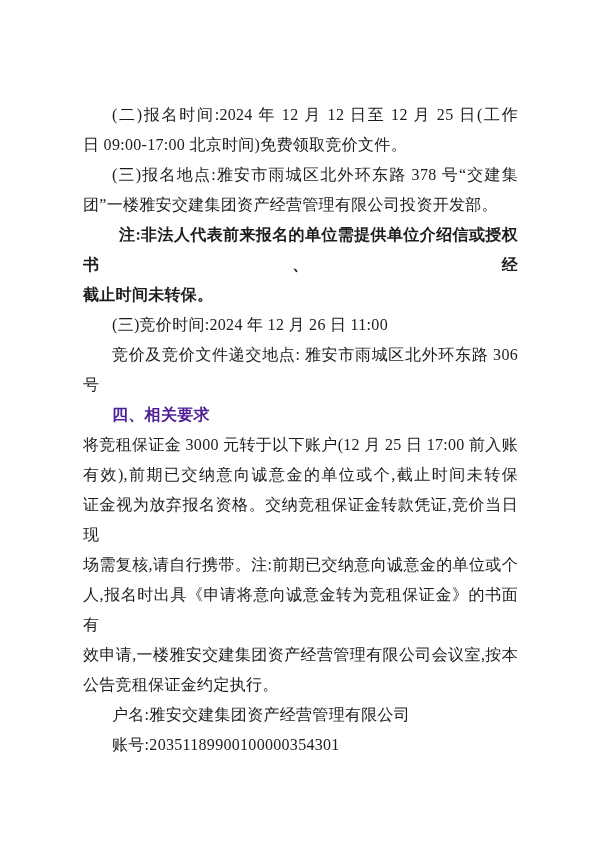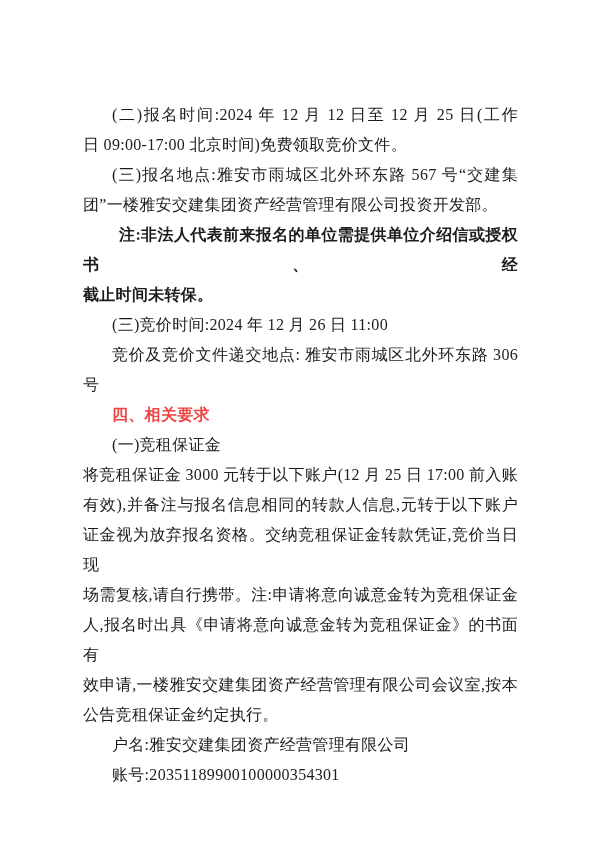--- a/index.html
+++ b/index.html
@@ -36,39 +36,38 @@
     text-align-last: justify;
   }
   
   .ind { text-indent: 29px; }
   
   .ind-note { text-indent: 36px; font-family: Liberation Serif, serif; }
   .bold { font-weight: 700; }
   .heading {
     font-family: "Liberation Sans", "DejaVu Sans", sans-serif;
     font-weight: 700;
-    color: #ef4444;
+    color: #4c1d95;
   }
 </style>
 </head>
 <body>
 
 <div class="page">
   <div class="line ind just">(二)报名时间:2024 年 12 月 12 日至 12 月 25 日(工作</div>
   <div class="line">日 09:00-17:00 北京时间)免费领取竞价文件。</div>
-  <div class="line ind just">(三)报名地点:雅安市雨城区北外环东路 567 号“交建集</div>
+  <div class="line ind just">(三)报名地点:雅安市雨城区北外环东路 378 号“交建集</div>
   <div class="line">团”一楼雅安交建集团资产经营管理有限公司投资开发部。</div>
   <div class="line bold ind-note just">注:非法人代表前来报名的单位需提供单位介绍信或授权书、经</div>
   <div class="line bold">截止时间未转保。</div>
   <div class="line ind">(三)竞价时间:2024 年 12 月 26 日 11:00</div>
   <div class="line ind just">竞价及竞价文件递交地点: 雅安市雨城区北外环东路 306 号</div>
   <div class="line heading ind">四、相关要求</div>
-  <div class="line ind">(一)竞租保证金</div>
   <div class="line just">将竞租保证金 3000 元转于以下账户(12 月 25 日 17:00 前入账</div>
-  <div class="line just">有效),并备注与报名信息相同的转款人信息,元转于以下账户</div>
+  <div class="line just">有效),前期已交纳意向诚意金的单位或个,截止时间未转保</div>
   <div class="line just">证金视为放弃报名资格。交纳竞租保证金转款凭证,竞价当日现</div>
-  <div class="line just">场需复核,请自行携带。注:申请将意向诚意金转为竞租保证金</div>
+  <div class="line just">场需复核,请自行携带。注:前期已交纳意向诚意金的单位或个</div>
   <div class="line just">人,报名时出具《申请将意向诚意金转为竞租保证金》的书面有</div>
   <div class="line just">效申请,一楼雅安交建集团资产经营管理有限公司会议室,按本</div>
   <div class="line">公告竞租保证金约定执行。</div>
   <div class="line ind">户名:雅安交建集团资产经营管理有限公司</div>
   <div class="line ind">账号:20351189900100000354301</div>
 </div>
 
 </body></html>

